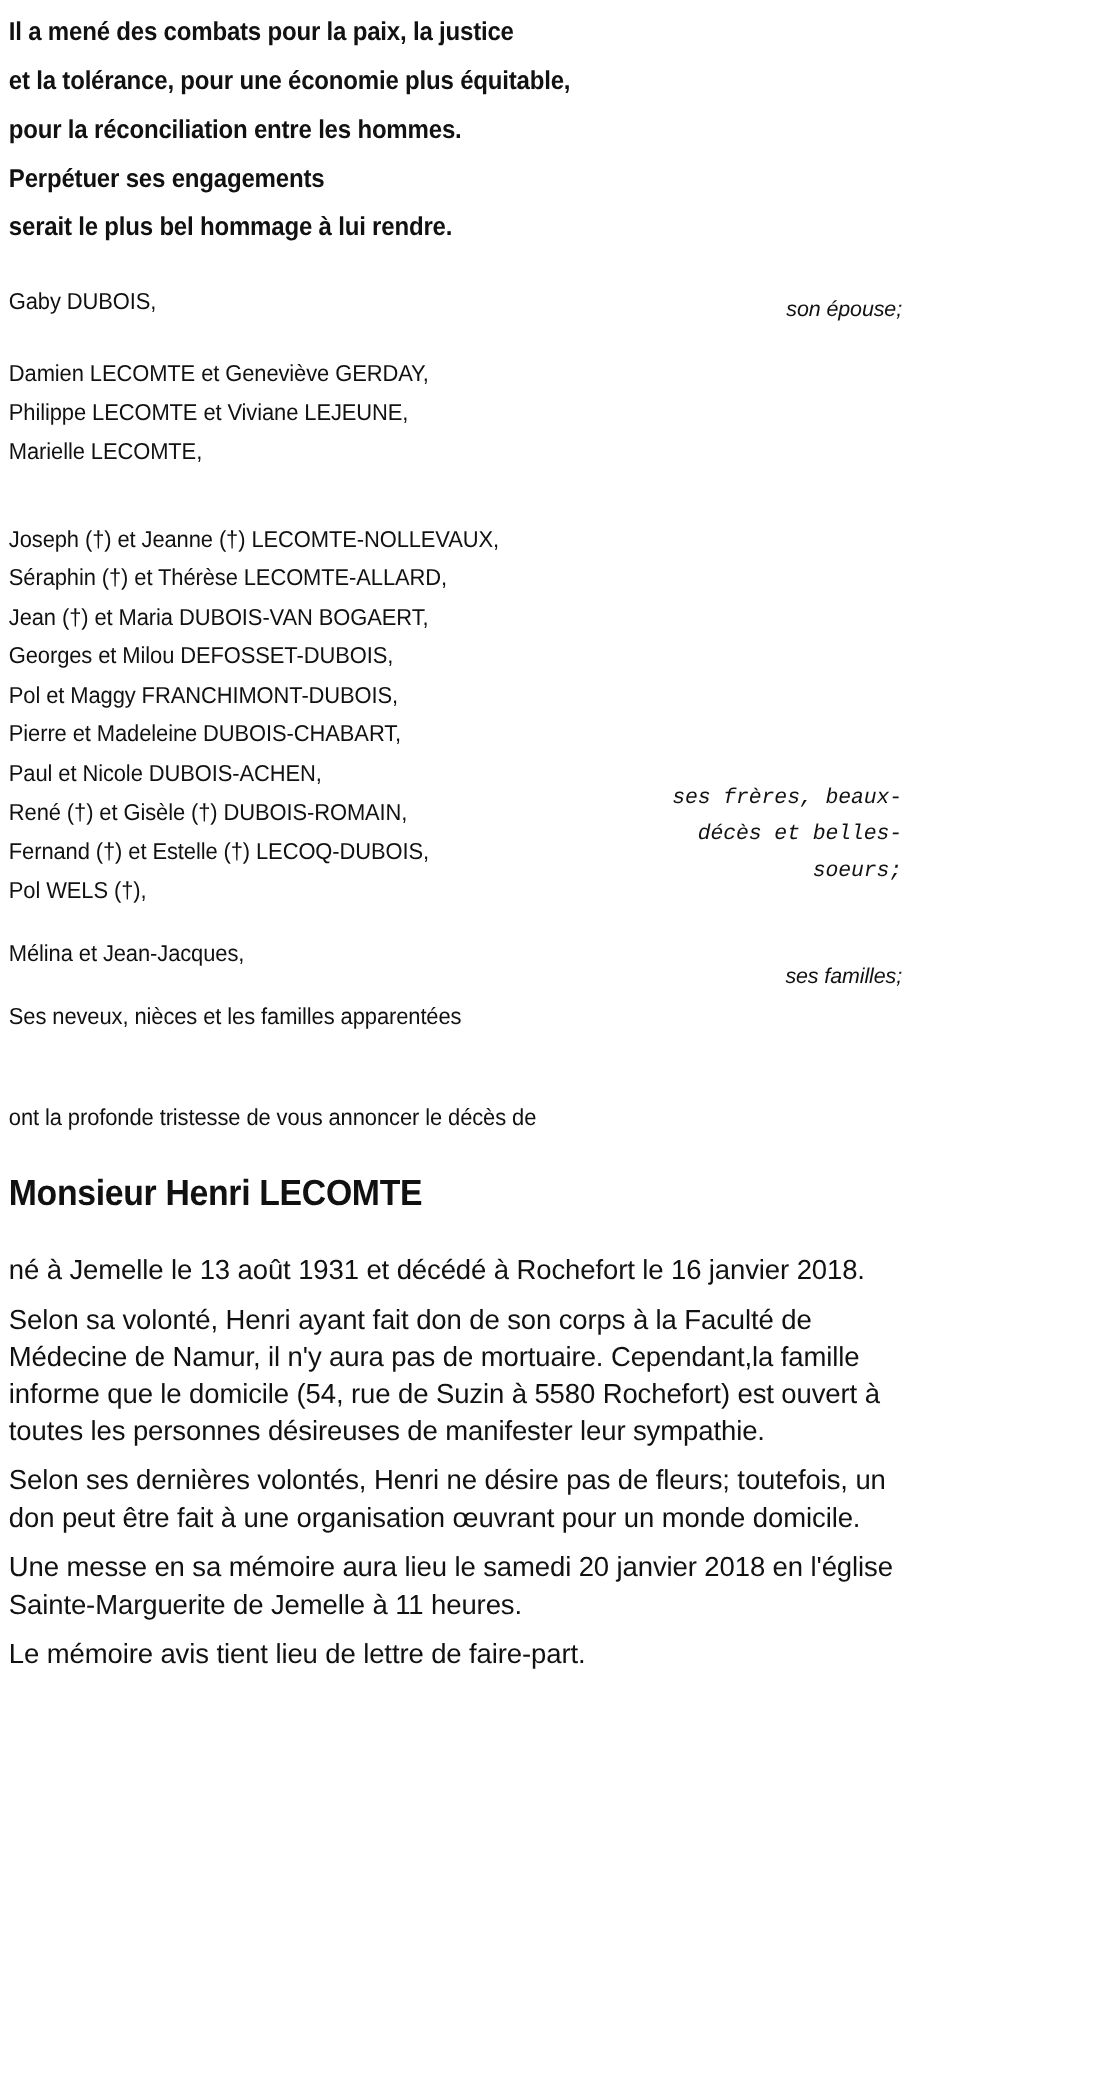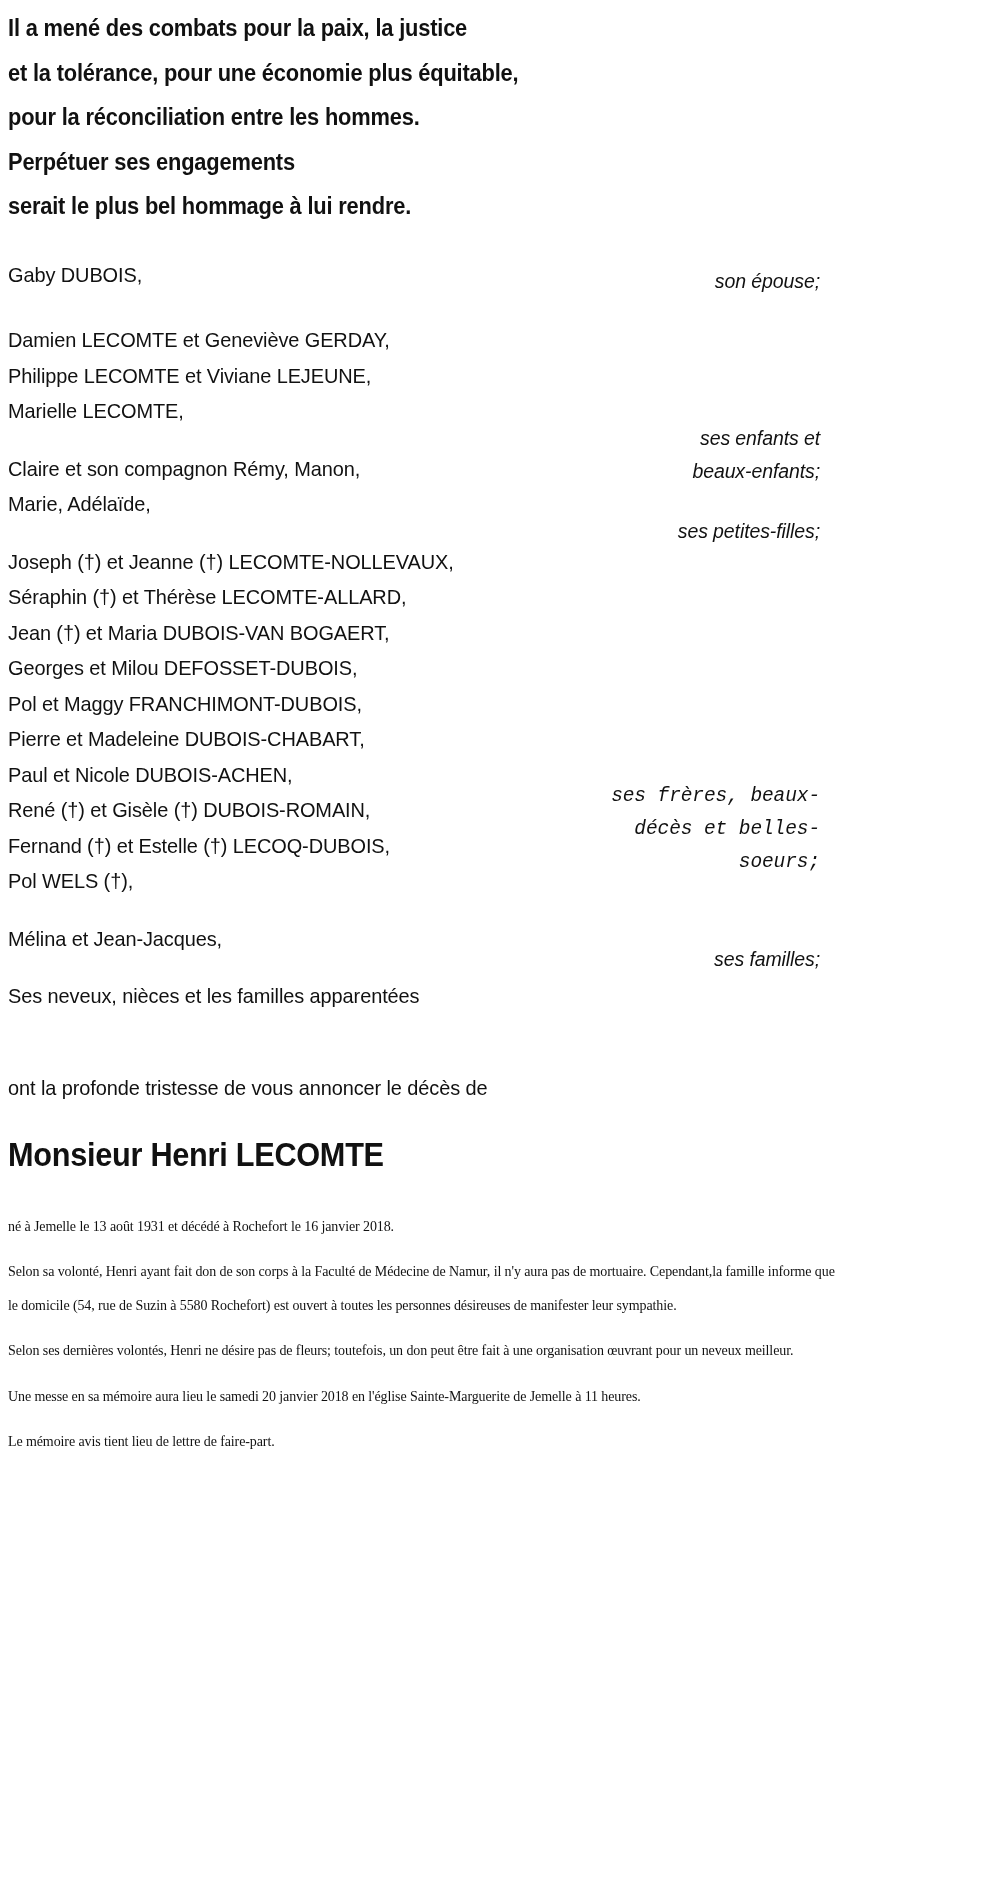--- a/index.html
+++ b/index.html
@@ -89,24 +89,23 @@
     line-height: 42px;
     letter-spacing: -0.3px;
     transform: scaleX(0.93);
     transform-origin: left top;
     width: 700px;
   }
 
   
   .body-block {
     width: 830px;
-    font-size: 14px;
+    font-size: 25px;
     line-height: 33.5px;
     letter-spacing: -0.1px;
-    font-family: Liberation Serif, serif;
   }
   .body-block p {
     margin: 0 0 12px 0;
   }
   .body-block p:last-child { margin-bottom: 0; }
 </style>
 </head>
 <body>
 
 <div class="page">
@@ -128,35 +127,22 @@
           <span class="rline">son épouse;</span>
         </div>
       </div>
       <div class="gap-md"></div>
       <div class="fam-group">
         <div class="names">
           <div class="nline">Damien LECOMTE et Geneviève GERDAY,</div>
           <div class="nline">Philippe LECOMTE et Viviane LEJEUNE,</div>
           <div class="nline">Marielle LECOMTE,</div>
         </div>
-        <div class="rel" style="top: 100px;">
-          <span class="rline">ses enfants et</span>
-          <span class="rline">beaux-enfants;</span>
-        </div>
       </div>
       <div class="gap-sm"></div>
-      <div class="fam-group">
-        <div class="names">
-          <div class="nline">Claire et son compagnon Rémy, Manon,</div>
-          <div class="nline">Marie, Adélaïde,</div>
-        </div>
-        <div class="rel" style="top: 64px;">
-          <span class="rline">ses petites-filles;</span>
-        </div>
-      </div>
       <div class="gap-sm"></div>
       <div class="fam-group">
         <div class="names">
           <div class="nline">Joseph (†) et Jeanne (†) LECOMTE-NOLLEVAUX,</div>
           <div class="nline">Séraphin (†) et Thérèse LECOMTE-ALLARD,</div>
           <div class="nline">Jean (†) et Maria DUBOIS-VAN BOGAERT,</div>
           <div class="nline">Georges et Milou DEFOSSET-DUBOIS,</div>
           <div class="nline">Pol et Maggy FRANCHIMONT-DUBOIS,</div>
           <div class="nline">Pierre et Madeleine DUBOIS-CHABART,</div>
           <div class="nline">Paul et Nicole DUBOIS-ACHEN,</div>
@@ -189,18 +175,18 @@
       <div style="height: 18px;"></div>
     </div>
 
   <div class="announce" style="margin-top: 0px;">ont la profonde tristesse de vous annoncer le décès de</div>
 
   <div class="deceased" style="margin-top: 30px;">Monsieur Henri LECOMTE</div>
 
   <div class="body-block" id="body-block" style="margin-top: 34px;">
       <p>né à Jemelle le 13 août 1931 et décédé à Rochefort le 16 janvier 2018.</p>
       <p>Selon sa volonté, Henri ayant fait don de son corps à la Faculté de Médecine de Namur, il n'y aura pas de mortuaire. Cependant,la famille informe que le domicile (54, rue de Suzin à 5580 Rochefort) est ouvert à toutes les personnes désireuses de manifester leur sympathie.</p>
-      <p>Selon ses dernières volontés, Henri ne désire pas de fleurs; toutefois, un don peut être fait à une organisation œuvrant pour un neveux meilleur.</p>
+      <p>Selon ses dernières volontés, Henri ne désire pas de fleurs; toutefois, un don peut être fait à une organisation œuvrant pour un monde domicile.</p>
       <p>Une messe en sa mémoire aura lieu le samedi 20 janvier 2018 en l'église Sainte-Marguerite de Jemelle à 11 heures.</p>
       <p>Le mémoire avis tient lieu de lettre de faire-part.</p>
     </div>
 
 </div>
 
 </body></html>

